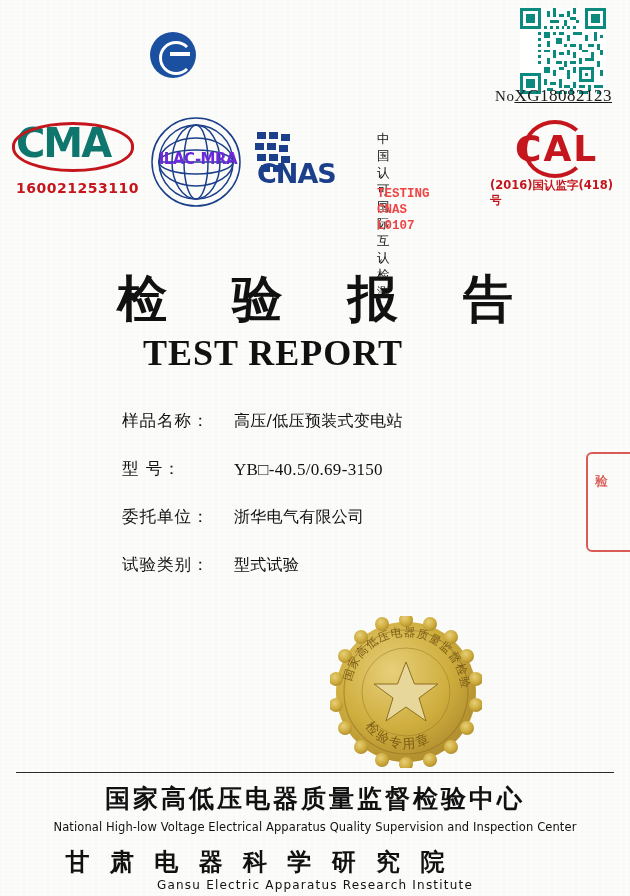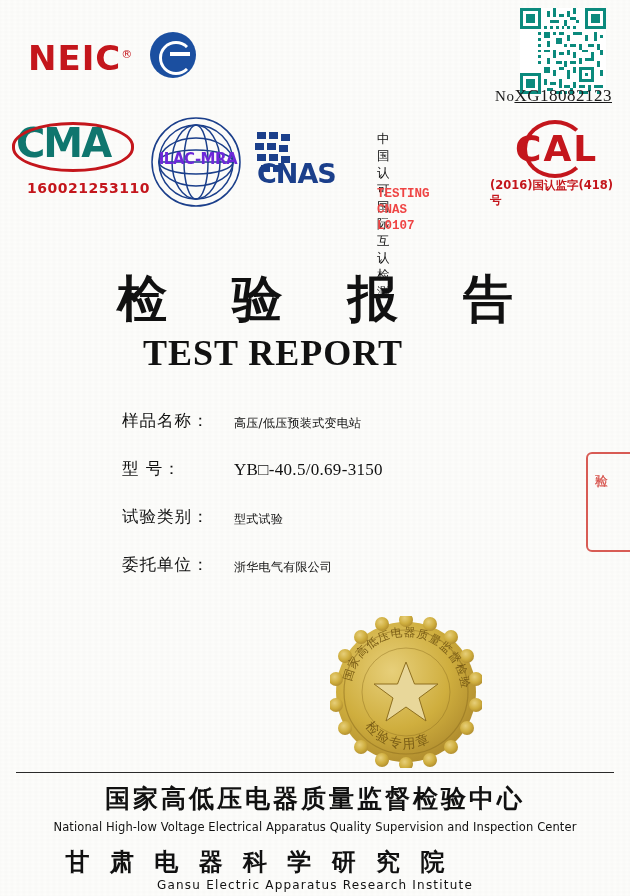--- a/index.html
+++ b/index.html
@@ -82,21 +82,21 @@
     position:relative;
   }
   .cma-oval{
     position:absolute; left:-4px; top:2px; width:122px; height:50px;
     border:3px solid #c4161c; border-radius:50%/48%;
     box-sizing:border-box;
   }
   .cma-num{
     font-family:"DejaVu Sans", sans-serif;
     font-size:14px; font-weight:bold; color:#c4161c;
-    margin-top:14px; letter-spacing:0.5px;margin-left:11px;
+    margin-top:14px; letter-spacing:0.5px;
   }
 
   
   .ilac{
     position:absolute; left:148px; top:2px; width:96px; height:96px;
   }
   .ilac-label{
     position:absolute; left:4px; top:36px; width:92px;
     text-align:center;
     font-family:"DejaVu Sans", sans-serif;
@@ -185,21 +185,21 @@
   .field-label{
     width:112px; flex:0 0 112px;
     font-family:"DejaVu Sans", sans-serif;
     font-size:16.5px;
     letter-spacing:1px;
     color:#111;
   }
   .field-label.spread{ letter-spacing:1px; }
   .field-value{
     font-family:"DejaVu Sans", sans-serif;
-    font-size:12px;
+    font-size:16px;
     color:#111;
     letter-spacing:0.3px;
   }
   .field-value.mono{
     font-family:"Liberation Serif", serif;
     font-size:17px;
   }
 
   
   .seal{
@@ -253,23 +253,20 @@
     color:#111;
   }
 </style>
 </head>
 <body>
 
 <div class="paper-noise"></div>
 
 <div class="top-row">
 
-  <div class="neic">
-    <span>NEIC</span><span class="r-mark">®</span>
-  </div>
 
   <div class="cma2-wrap">
     <div class="cma2-circle"></div>
     <div class="cma2-bar"></div>
   </div>
 
   <div class="qr">
     <svg width="86" height="86" viewBox="0 0 29 29" shape-rendering="crispEdges">
       <rect width="29" height="29" fill="#ffffff"></rect>
       <g fill="#0b8a7d">
@@ -449,26 +446,26 @@
 <div class="fields">
   <div class="field-row">
     <div class="field-label">样品名称：</div>
     <div class="field-value">高压/低压预装式变电站</div>
   </div>
   <div class="field-row">
     <div class="field-label spread">型    号：</div>
     <div class="field-value mono">YB□-40.5/0.69-3150</div>
   </div>
   <div class="field-row">
+    <div class="field-label">委托单位：</div>
+    <div class="field-value">浙华电气有限公司</div>
+  </div>
+  <div class="field-row">
     <div class="field-label">试验类别：</div>
     <div class="field-value">型式试验</div>
-  </div>
-  <div class="field-row">
-    <div class="field-label">委托单位：</div>
-    <div class="field-value">浙华电气有限公司</div>
   </div>
 </div>
 
 <div class="seal">
   <svg width="152" height="152" viewBox="0 0 152 152">
     <defs>
       <radialGradient id="gold" cx="40%" cy="35%" r="75%">
         <stop offset="0%" stop-color="#e7cf7a"></stop>
         <stop offset="55%" stop-color="#cfae3e"></stop>
         <stop offset="100%" stop-color="#a8842a"></stop>

